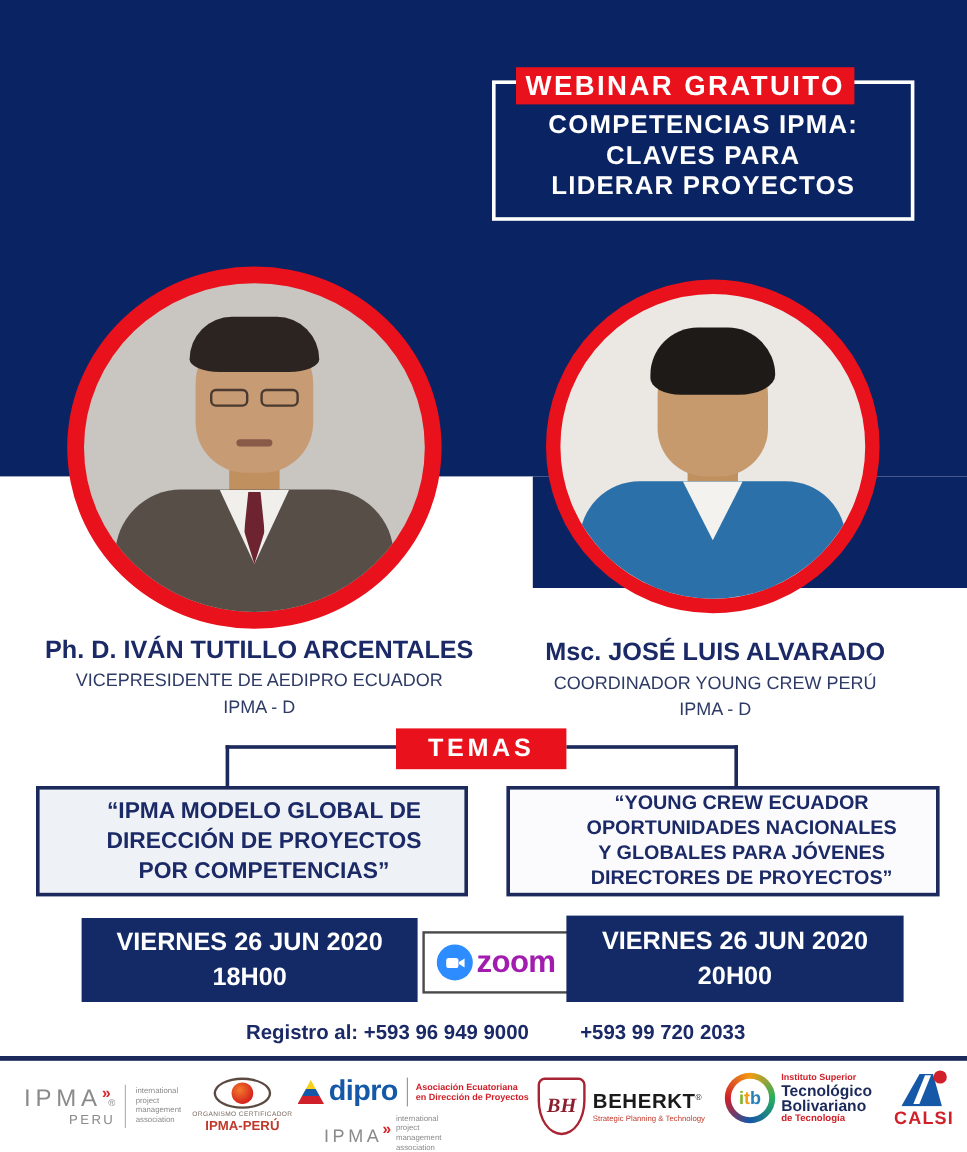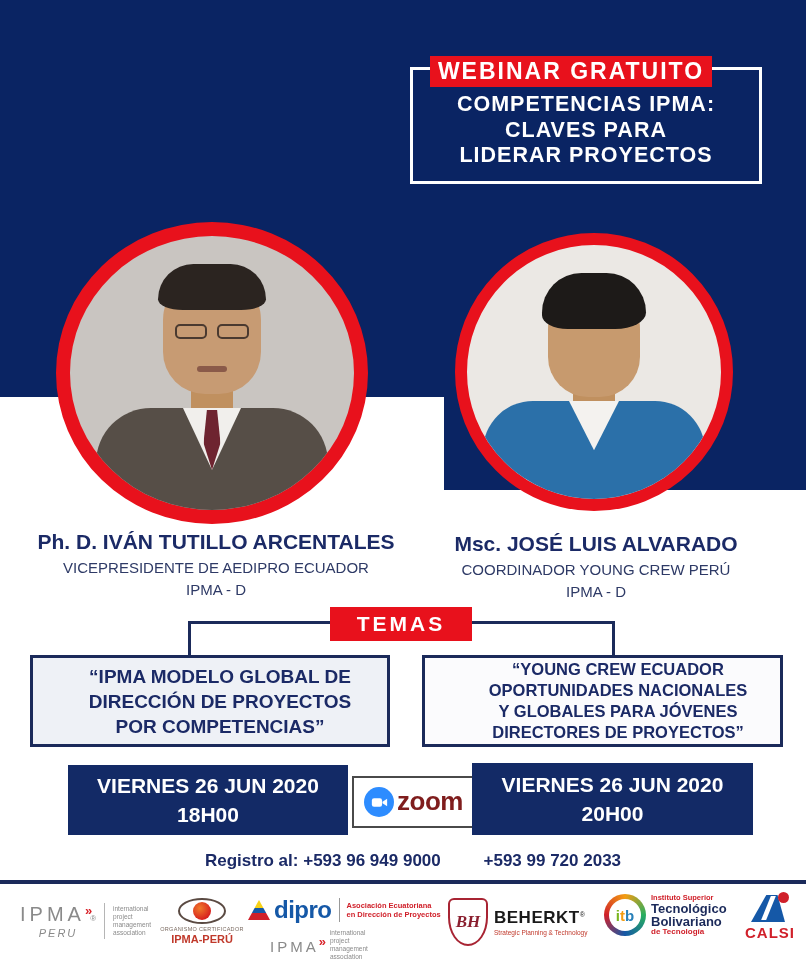--- a/index.html
+++ b/index.html
@@ -68,31 +68,31 @@
   .topic-right{left:422px;top:655px;width:361px;height:92px;background:#fbfbfd;font-size:16.5px;line-height:21px;padding-left:31px;}
 
   
   .session{background:#132a66;color:#ffffff;font-weight:bold;text-align:center;font-size:21px;line-height:29px;
            display:flex;flex-direction:column;justify-content:center;}
   .session-left{left:68px;top:765px;width:280px;height:70px;}
   .session-right{left:472px;top:763px;width:281px;height:72px;}
   .zoom-box{left:352px;top:776px;width:123px;height:52px;background:#ffffff;border:2px solid #4a4a4a;
             box-sizing:border-box;display:flex;align-items:center;justify-content:center;gap:3px;}
   .zoom-circle{width:30px;height:30px;border-radius:50%;background:#2d8cff;display:flex;align-items:center;justify-content:center;flex:0 0 auto;}
-  .zoom-word{color:#7f1d1d;font-weight:bold;font-size:26px;letter-spacing:-0.5px;transform:translateY(-1px);}
+  .zoom-word{color:#a21caf;font-weight:bold;font-size:26px;letter-spacing:-0.5px;transform:translateY(-1px);}
 
   
   .registro{left:0;top:851px;width:806px;text-align:center;color:#1b2a66;font-weight:bold;font-size:17px;margin-left:10px;}
   .registro .ph2{margin-left:38px;}
   .rule{left:0;top:880px;width:806px;height:4px;background:#1b2a5a;}
   .g-ipma{left:20px;top:903px;display:flex;align-items:center;gap:8px;}
   .ipma-word{color:#8a8a8a;font-size:20px;letter-spacing:4px;font-weight:400;}
   .ipma-chev{color:#d8232a;font-size:13px;font-weight:bold;vertical-align:super;letter-spacing:-2px;}
   .ipma-reg{color:#8a8a8a;font-size:8px;}
-  .ipma-country{color:#8a8a8a;font-size:11px;letter-spacing:2px;text-align:center;margin-top:1px;font-style:italic;}
+  .ipma-country{color:#8a8a8a;font-size:11px;letter-spacing:2px;text-align:right;margin-top:1px;}
   .vline{width:1px;height:36px;background:#b5b5b5;}
   .assoc{font-size:6.5px;line-height:8px;color:#8a8a8a;}
 
   .g-cert{left:160px;top:898px;width:84px;text-align:center;}
   .eye{width:48px;height:26px;margin:0 auto;border:2px solid #5a4a42;border-radius:50%;background:#ffffff;
        display:flex;align-items:center;justify-content:center;box-sizing:border-box;}
   .iris{width:18px;height:18px;border-radius:50%;background:radial-gradient(circle at 38% 35%,#f07b2a,#d8231f 70%);}
   .cert-l1{font-size:5.5px;color:#7a6a60;margin-top:2px;letter-spacing:0.3px;}
   .cert-l2{font-size:11px;color:#c0392b;font-weight:bold;margin-top:1px;}
 

